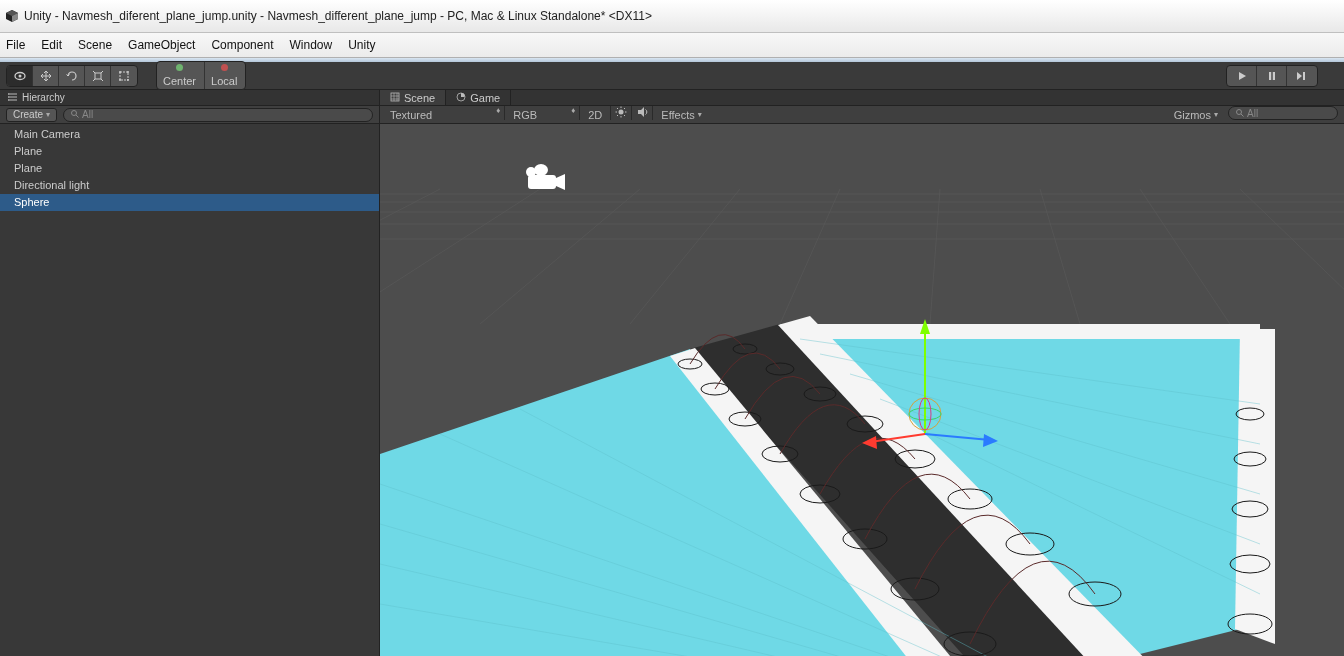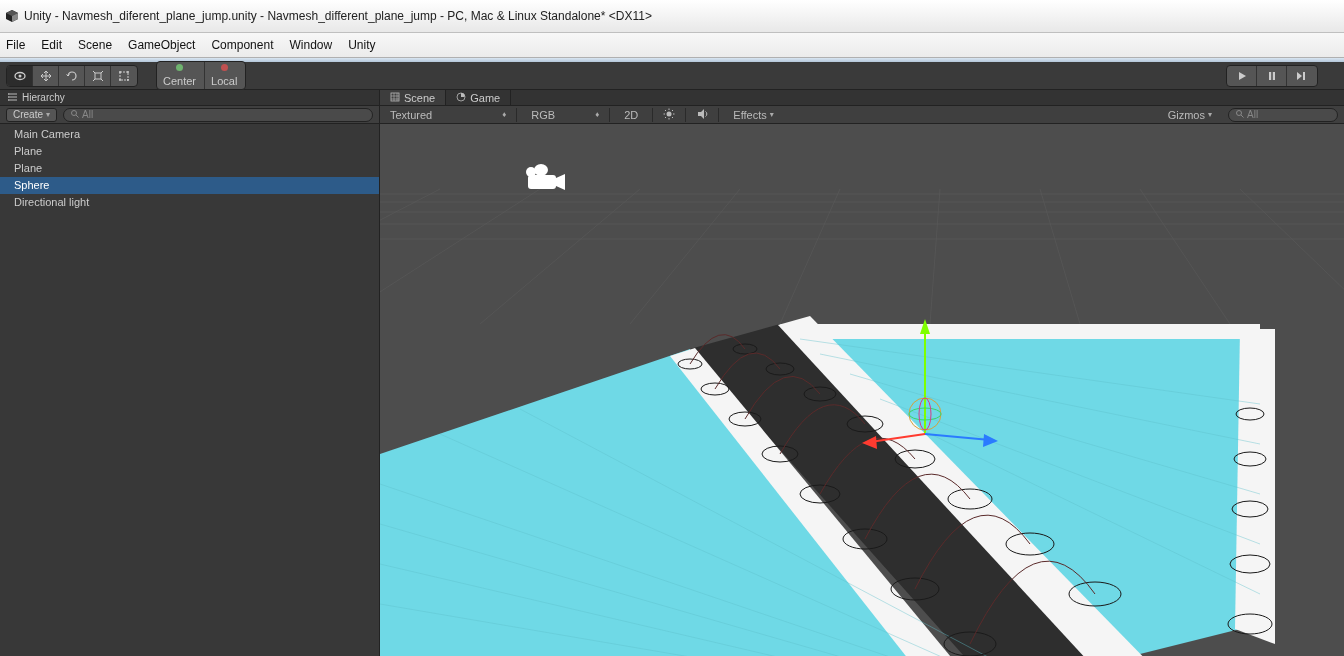--- a/index.html
+++ b/index.html
@@ -137,22 +137,22 @@
     background:#333;border-bottom:1px solid #222;
     font-size:11px;color:#ccc;
   }
   .scene-tab{
     padding:0 10px;height:100%;display:flex;align-items:center;gap:4px;
     border-right:1px solid #222;cursor:pointer;
   }
   .scene-tab.active{background:#3d3d3d;}
   .scene-toolbar{
     height:18px;background:#3f3f3f;border-bottom:1px solid #222;
-    display:flex;align-items:center;font-size:11px;color:#bbb;
-    padding:0 6px;gap:6px;
+    display:flex;font-size:11px;color:#bbb;
+    padding:0 6px;gap:0;
   }
   .scene-tool-dd{padding:0 4px;display:flex;align-items:center;gap:3px;cursor:pointer;}
   .scene-divider{width:1px;height:14px;background:#2a2a2a;margin:0 4px;}
   .scene-toolbar-spacer{flex:1;}
   .scene-view{
     flex:1;position:relative;overflow:hidden;
     background:#4d4d4d;
   }
   .scene-view svg{position:absolute;inset:0;width:100%;height:100%;}
   .small-tri{font-size:8px;color:#aaa;}
@@ -279,22 +279,22 @@
               <line x1="6" y1="6" x2="8.5" y2="8.5" stroke="#888" stroke-width="1"></line>
             </svg>
         </span>
         <span style="margin-left:3px;">All</span>
       </div>
     </div>
     <div class="hierarchy-list">
       <div class="hierarchy-item">Main Camera</div>
       <div class="hierarchy-item">Plane</div>
       <div class="hierarchy-item">Plane</div>
+      <div class="hierarchy-item">Directional light</div>
       <div class="hierarchy-item selected">Sphere</div>
-      <div class="hierarchy-item">Directional light</div>
     </div>
   </div>
 
   <div class="scene-panel">
     <div class="scene-tabs">
       <div class="scene-tab active">
         <span>
           <svg width="10" height="10" viewBox="0 0 10 10">
               <rect x="1" y="1" width="8" height="8" fill="none" stroke="#bbb" stroke-width="0.8"></rect>
               <line x1="1" y1="4" x2="9" y2="4" stroke="#bbb" stroke-width="0.6"></line>

